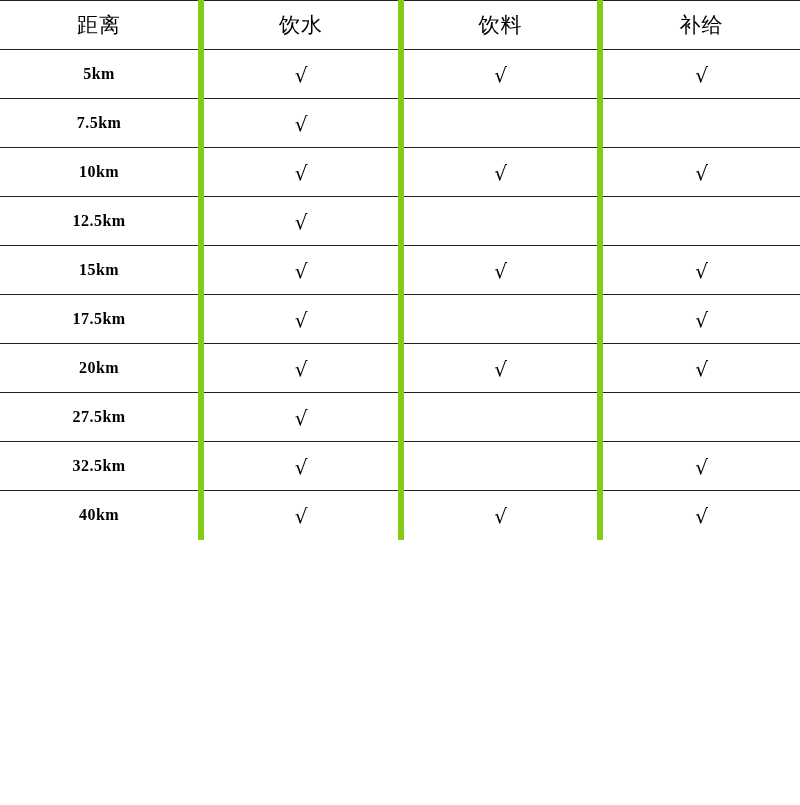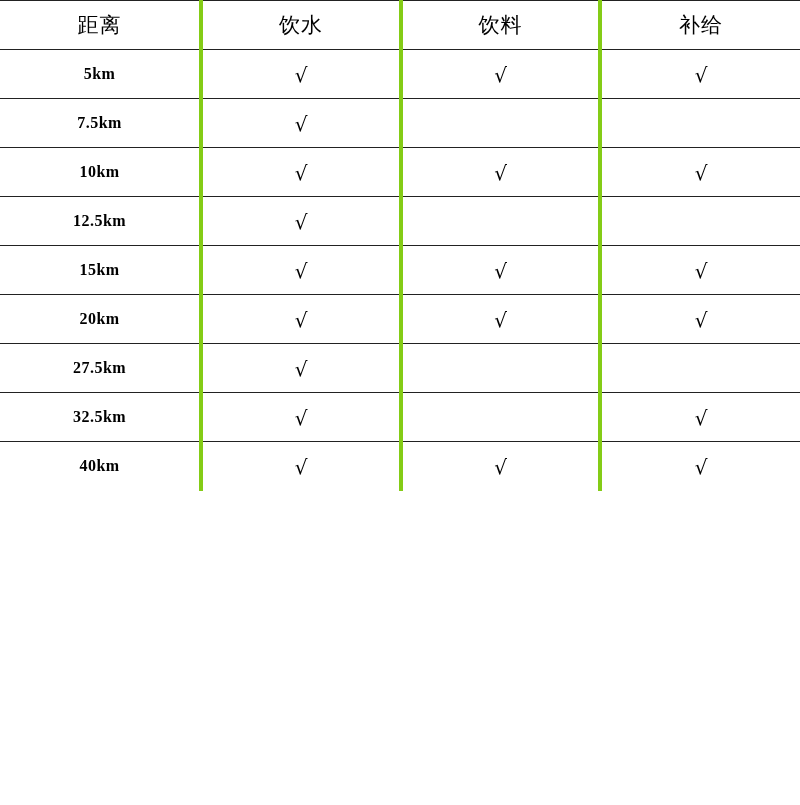--- a/index.html
+++ b/index.html
@@ -38,21 +38,21 @@
     border-right: none;
     text-align: center;
     vertical-align: middle;
     padding: 0;
     height: 49px;
     box-sizing: border-box;
   }
   
   table.aid-table th.vline,
   table.aid-table td.vline {
-    border-left: 4px solid #84cc16;
+    border-left: 6px solid #84cc16;
   }
 
   thead th {
     height: 62px;
     font-weight: normal;
     font-size: 21px;
     letter-spacing: 1px;
     font-family: "Liberation Serif", "DejaVu Serif", serif;
   }
   thead tr th {
@@ -118,20 +118,26 @@
         <td class="vline"><span class="tick"></span></td>
         <td class="vline"><span class="tick"></span></td>
       </tr>
       <tr>
         <td class="dist">15km</td>
         <td class="vline"><span class="tick">√</span></td>
         <td class="vline"><span class="tick">√</span></td>
         <td class="vline"><span class="tick">√</span></td>
       </tr>
       <tr>
+        <td class="dist">17.5km</td>
+        <td class="vline"><span class="tick">√</span></td>
+        <td class="vline"><span class="tick"></span></td>
+        <td class="vline"><span class="tick">√</span></td>
+      </tr>
+      <tr>
         <td class="dist">20km</td>
         <td class="vline"><span class="tick">√</span></td>
         <td class="vline"><span class="tick">√</span></td>
         <td class="vline"><span class="tick">√</span></td>
       </tr>
       <tr>
         <td class="dist">27.5km</td>
         <td class="vline"><span class="tick">√</span></td>
         <td class="vline"><span class="tick"></span></td>
         <td class="vline"><span class="tick"></span></td>

